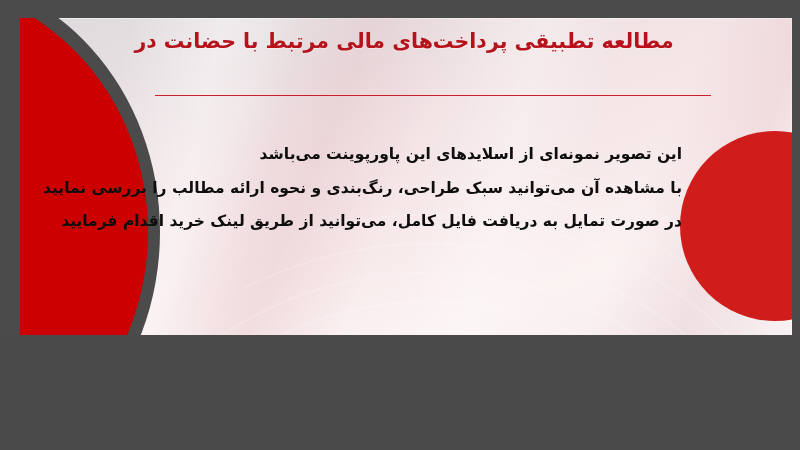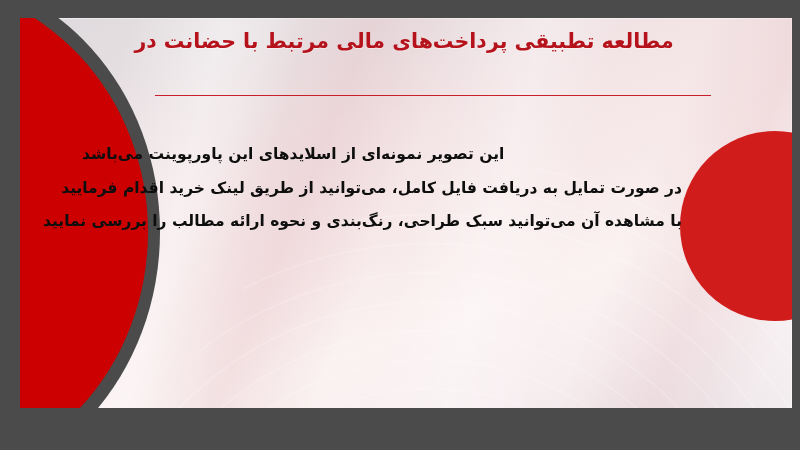--- a/index.html
+++ b/index.html
@@ -9,21 +9,21 @@
     height: 450px;
     overflow: hidden;
     background: #4a4a4a;
     font-family: "DejaVu Sans", sans-serif;
   }
 
   
   #slide-root {
     position: relative;
     width: 800px;
-    height: 450px;
+    height: 335px;
     background: #4b4b4b;
     overflow: hidden;
   }
 
   
   #slide-canvas {
     position: absolute;
     left: 20px;
     top: 18px;
     width: 772px;
@@ -158,21 +158,21 @@
     border-top: 1.6px solid #c8202a;
   }
 
   
   #body-block {
     position: absolute;
     right: 110px;
     top: 120px;
     width: 600px;
     direction: rtl;
-    text-align: left;
+    text-align: right;
   }
   .body-line {
     color: #0e0e0e;
     font-weight: bold;
     font-size: 15.5px;
     line-height: 33.5px;
     white-space: nowrap;
   }
   .body-line.indent1 { padding-right: 0px; }
   .body-line.indent2 { padding-right: 0px; }
@@ -195,21 +195,21 @@
     <div id="left-ellipse"></div>
 
     <div id="title-block">
       <div class="title-line">مطالعه تطبیقی پرداخت‌های مالی مرتبط با حضانت در</div>
     </div>
 
     <div id="title-rule"></div>
 
     <div id="body-block">
       <div class="body-line indent1">این تصویر نمونه‌ای از اسلایدهای این پاورپوینت می‌باشد</div>
+      <div class="body-line indent2">با مشاهده آن می‌توانید سبک طراحی، رنگ‌بندی و نحوه ارائه مطالب را بررسی نمایید</div>
       <div class="body-line indent3">در صورت تمایل به دریافت فایل کامل، می‌توانید از طریق لینک خرید اقدام فرمایید</div>
-      <div class="body-line indent2">با مشاهده آن می‌توانید سبک طراحی، رنگ‌بندی و نحوه ارائه مطالب را بررسی نمایید</div>
     </div>
 
     <div id="bottom-wedge"></div>
 
   </div>
 
 </div>
 
 </body></html>

